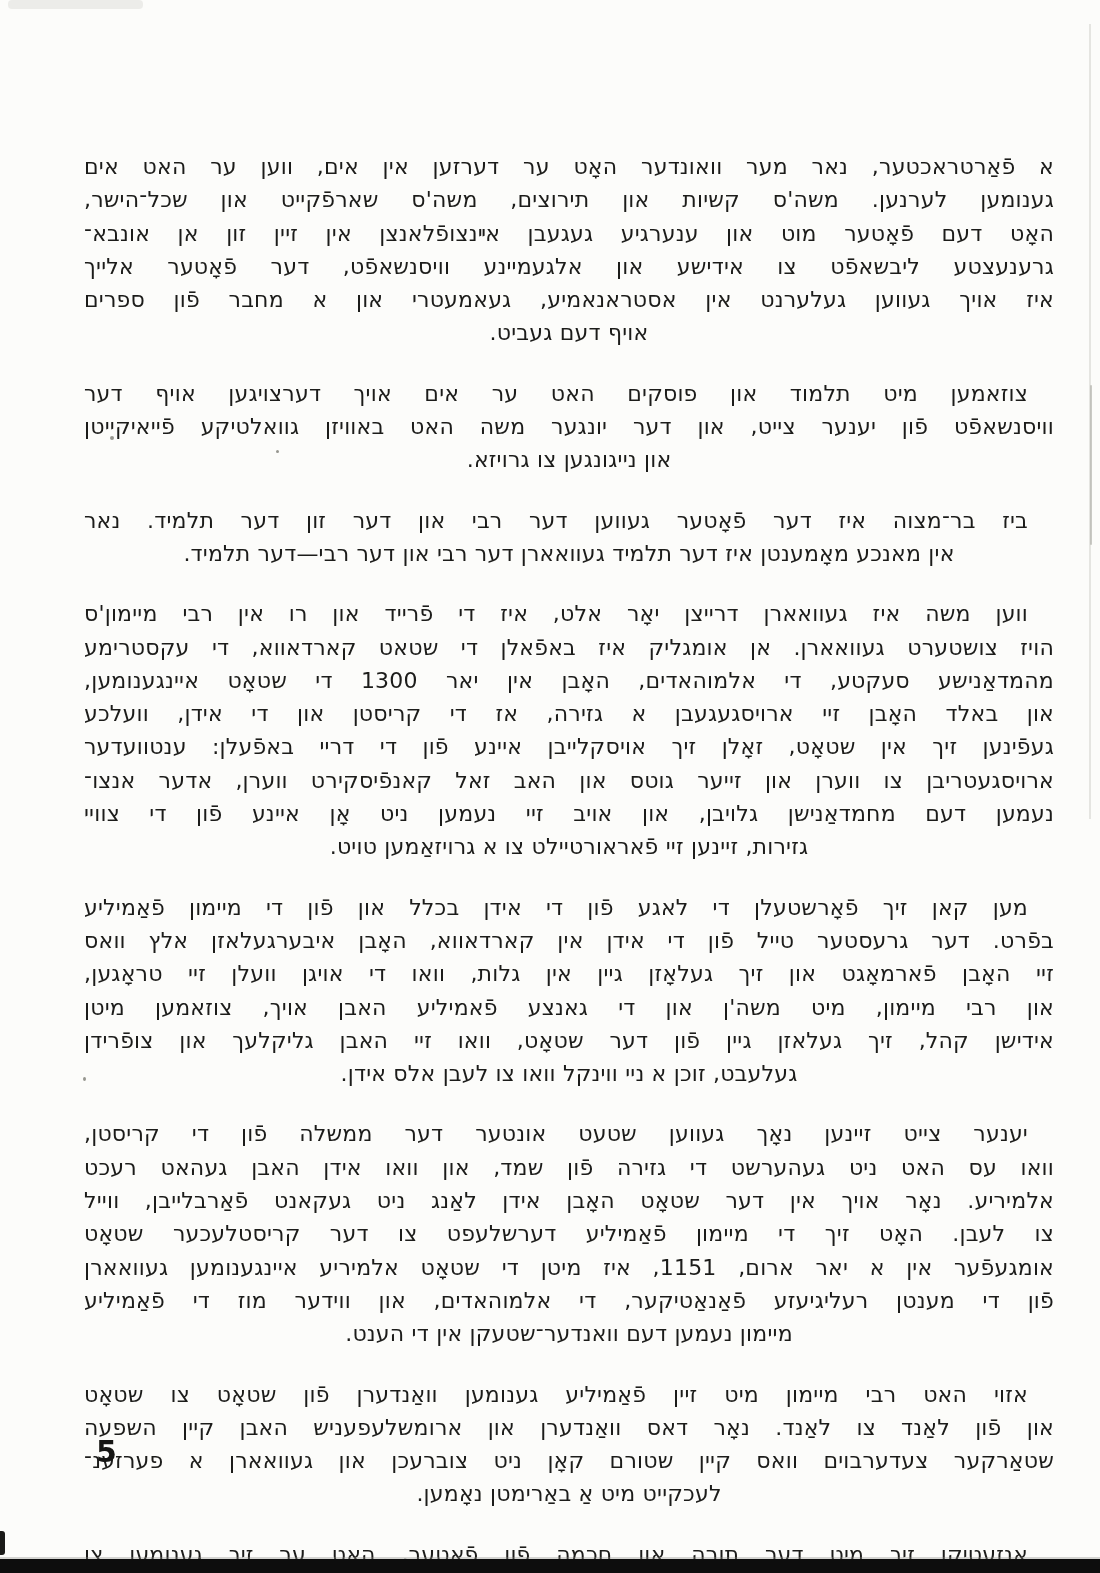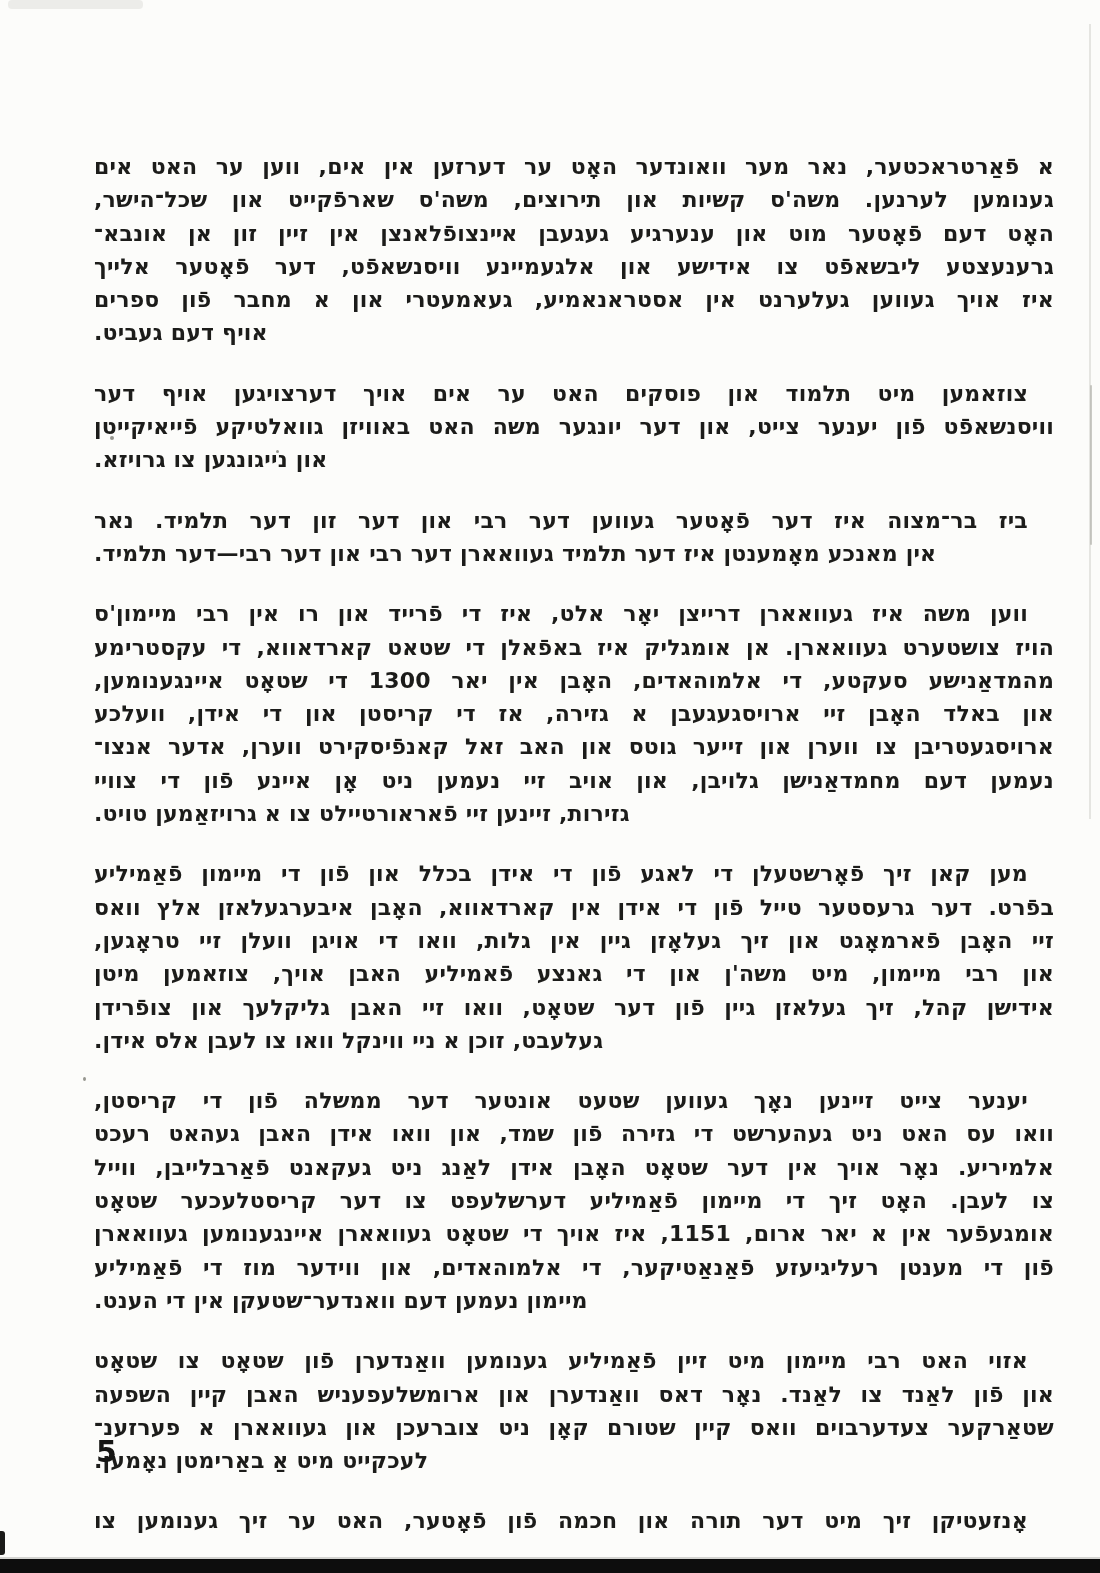--- a/index.html
+++ b/index.html
@@ -6,31 +6,31 @@
   .page{
     position:relative;
     width:1100px;height:1573px;
     background:#fcfcfa;
     overflow:hidden;
     font-family:"DejaVu Sans",sans-serif;
     color:#1c1c1a;
   }
   .text-block{
     position:absolute;
-    top:150px;right:46px;left:94px;
+    top:150px;right:46px;left:84px;
     direction:rtl;
     font-size:22px;
-    font-weight:700;
+    font-weight:400;
     line-height:33.3px;
     letter-spacing:0.2px;
   }
   .para{margin:0;padding:0;}
   .line{direction:rtl;}
   .line.fill{text-align:justify;text-align-last:justify;}
-  .line.last{text-align:left;}
+  .line.last{text-align:center;}
   .para.indent .line:first-child{padding-right:26px;margin-top:27px;}
   .page-number{
     position:absolute;
     left:96px;top:1434px;
     font-size:30px;font-weight:700;
     color:#161614;
     direction:ltr;
   }
   .bottom-bar{
     position:absolute;
@@ -107,38 +107,39 @@
       </div>
       <div class="para indent">
         <div class="line fill">ביז בר־מצוה איז דער פֿאָטער געווען דער רבי און דער זון דער תלמיד. נאר</div>
         <div class="line last">אין מאנכע מאָמענטן איז דער תלמיד געוואארן דער רבי און דער רבי—דער תלמיד.</div>
       </div>
       <div class="para indent">
         <div class="line fill">ווען משה איז געוואארן דרייצן יאָר אלט, איז די פֿרייד און רו אין רבי מיימון'ס</div>
         <div class="line fill">הויז צושטערט געוואארן. אן אומגליק איז באפֿאלן די שטאט קארדאווא, די עקסטרימע</div>
         <div class="line fill">מהמדאַנישע סעקטע, די אלמוהאדים, האָבן אין יאר 1300 די שטאָט איינגענומען,</div>
         <div class="line fill">און באלד האָבן זיי ארויסגעגעבן א גזירה, אז די קריסטן און די אידן, וועלכע</div>
+        <div class="line fill">געפֿינען זיך אין שטאָט, זאָלן זיך אויסקלייבן איינע פֿון די דריי באפֿעלן: ענטוועדער</div>
         <div class="line fill">ארויסגעטריבן צו ווערן און זייער גוטס און האב זאל קאנפֿיסקירט ווערן, אדער אנצו־</div>
         <div class="line fill">נעמען דעם מחמדאַנישן גלויבן, און אויב זיי נעמען ניט אָן איינע פֿון די צוויי</div>
         <div class="line last">גזירות, זיינען זיי פֿאראורטיילט צו א גרויזאַמען טויט.</div>
       </div>
       <div class="para indent">
         <div class="line fill">מען קאן זיך פֿאָרשטעלן די לאגע פֿון די אידן בכלל און פֿון די מיימון פֿאַמיליע</div>
         <div class="line fill">בפֿרט. דער גרעסטער טייל פֿון די אידן אין קארדאווא, האָבן איבערגעלאזן אלץ וואס</div>
         <div class="line fill">זיי האָבן פֿארמאָגט און זיך געלאָזן גיין אין גלות, וואו די אויגן וועלן זיי טראָגען,</div>
         <div class="line fill">און רבי מיימון, מיט משה'ן און די גאנצע פֿאמיליע האבן אויך, צוזאמען מיטן</div>
         <div class="line fill">אידישן קהל, זיך געלאזן גיין פֿון דער שטאָט, וואו זיי האבן גליקלעך און צופֿרידן</div>
         <div class="line last">געלעבט, זוכן א ניי ווינקל וואו צו לעבן אלס אידן.</div>
       </div>
       <div class="para indent">
         <div class="line fill">יענער צייט זיינען נאָך געווען שטעט אונטער דער ממשלה פֿון די קריסטן,</div>
         <div class="line fill">וואו עס האט ניט געהערשט די גזירה פֿון שמד, און וואו אידן האבן געהאט רעכט</div>
         <div class="line fill">אלמיריע. נאָר אויך אין דער שטאָט האָבן אידן לאַנג ניט געקאנט פֿאַרבלייבן, ווייל</div>
         <div class="line fill">צו לעבן. האָט זיך די מיימון פֿאַמיליע דערשלעפט צו דער קריסטלעכער שטאָט</div>
-        <div class="line fill">אומגעפֿער אין א יאר ארום, 1151, איז אויך די שטאָט געוואארן איינגענומען געוואארן</div>
+        <div class="line fill">אומגעפֿער אין א יאר ארום, 1151, איז מיטן די שטאָט אלמיריע איינגענומען געוואארן</div>
         <div class="line fill">פֿון די מענטן רעליגיעזע פֿאַנאַטיקער, די אלמוהאדים, און ווידער מוז די פֿאַמיליע</div>
         <div class="line last">מיימון נעמען דעם וואנדער־שטעקן אין די הענט.</div>
       </div>
       <div class="para indent">
         <div class="line fill">אזוי האט רבי מיימון מיט זיין פֿאַמיליע גענומען וואַנדערן פֿון שטאָט צו שטאָט</div>
         <div class="line fill">און פֿון לאַנד צו לאַנד. נאָר דאס וואַנדערן און ארומשלעפעניש האבן קיין השפעה</div>
         <div class="line fill">שטאַרקער צעדערבוים וואס קיין שטורם קאָן ניט צוברעכן און געוואארן א פערזענ־</div>
         <div class="line last">לעכקייט מיט אַ באַרימטן נאָמען.</div>
       </div>
       <div class="para indent">

